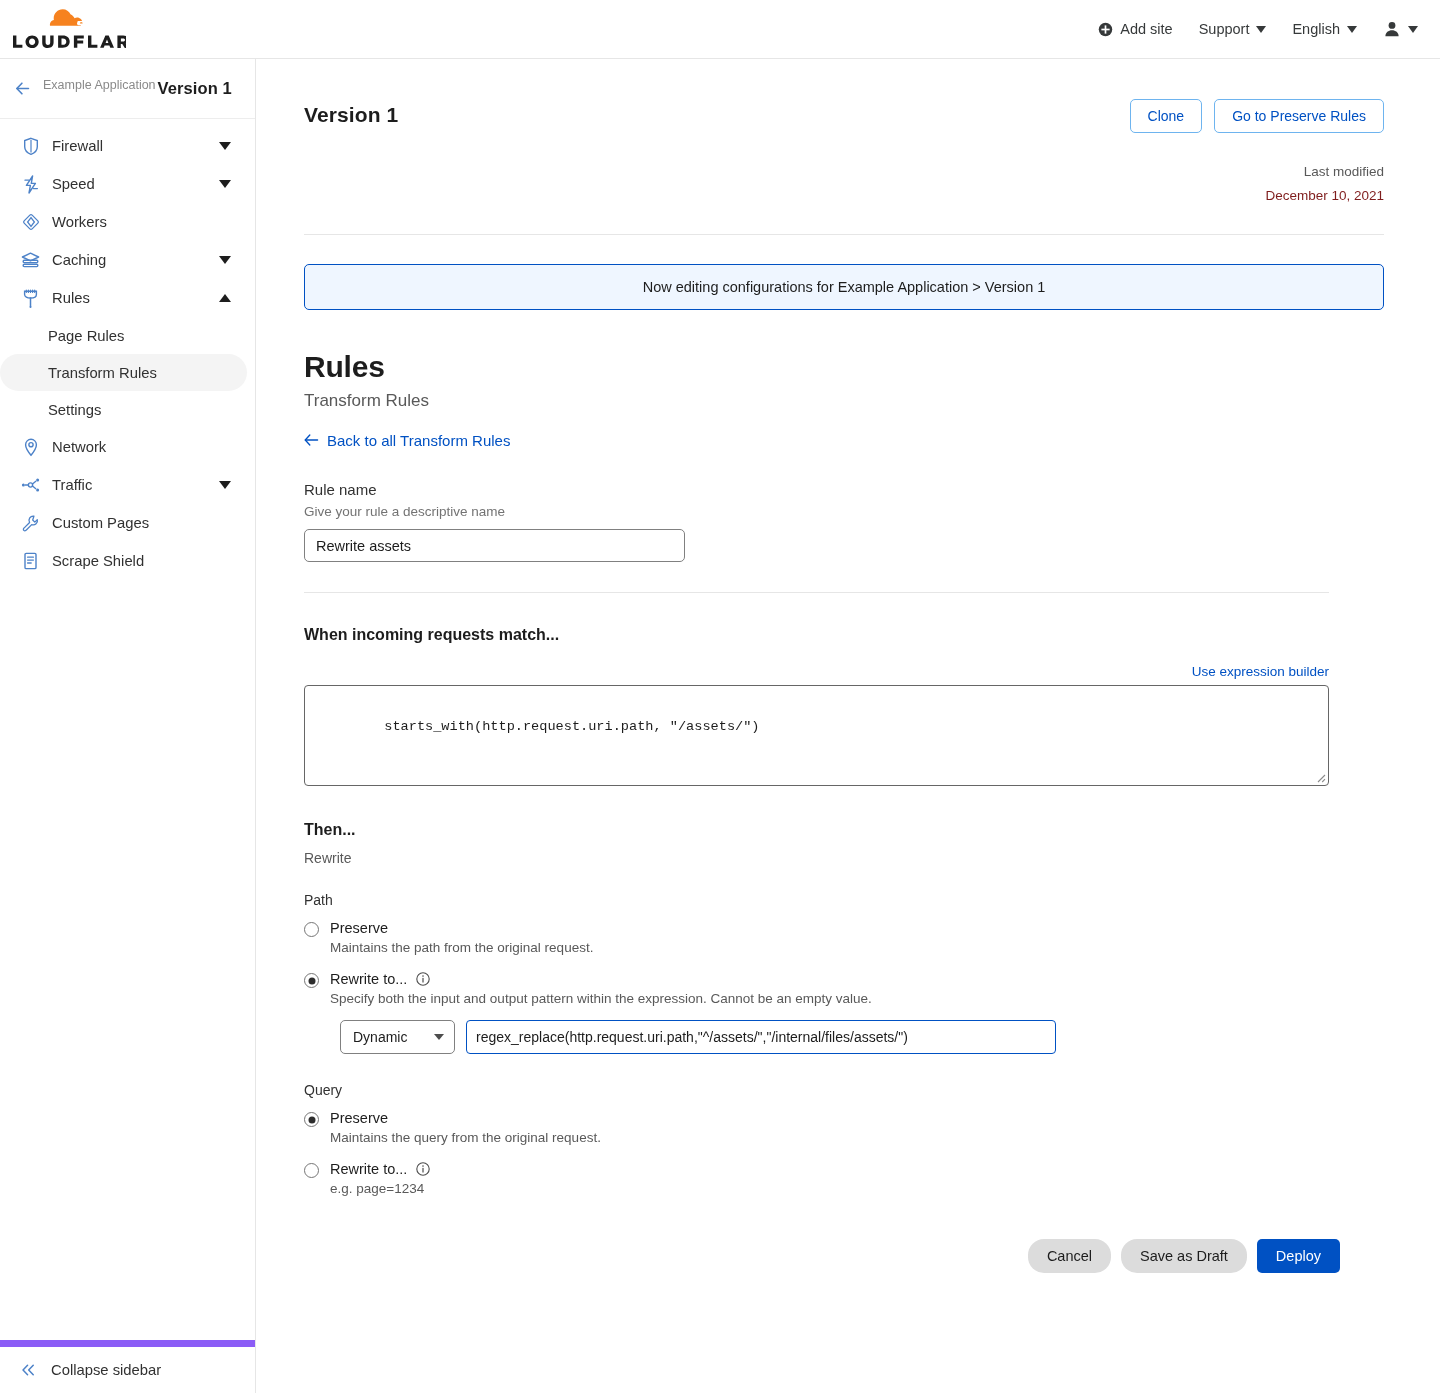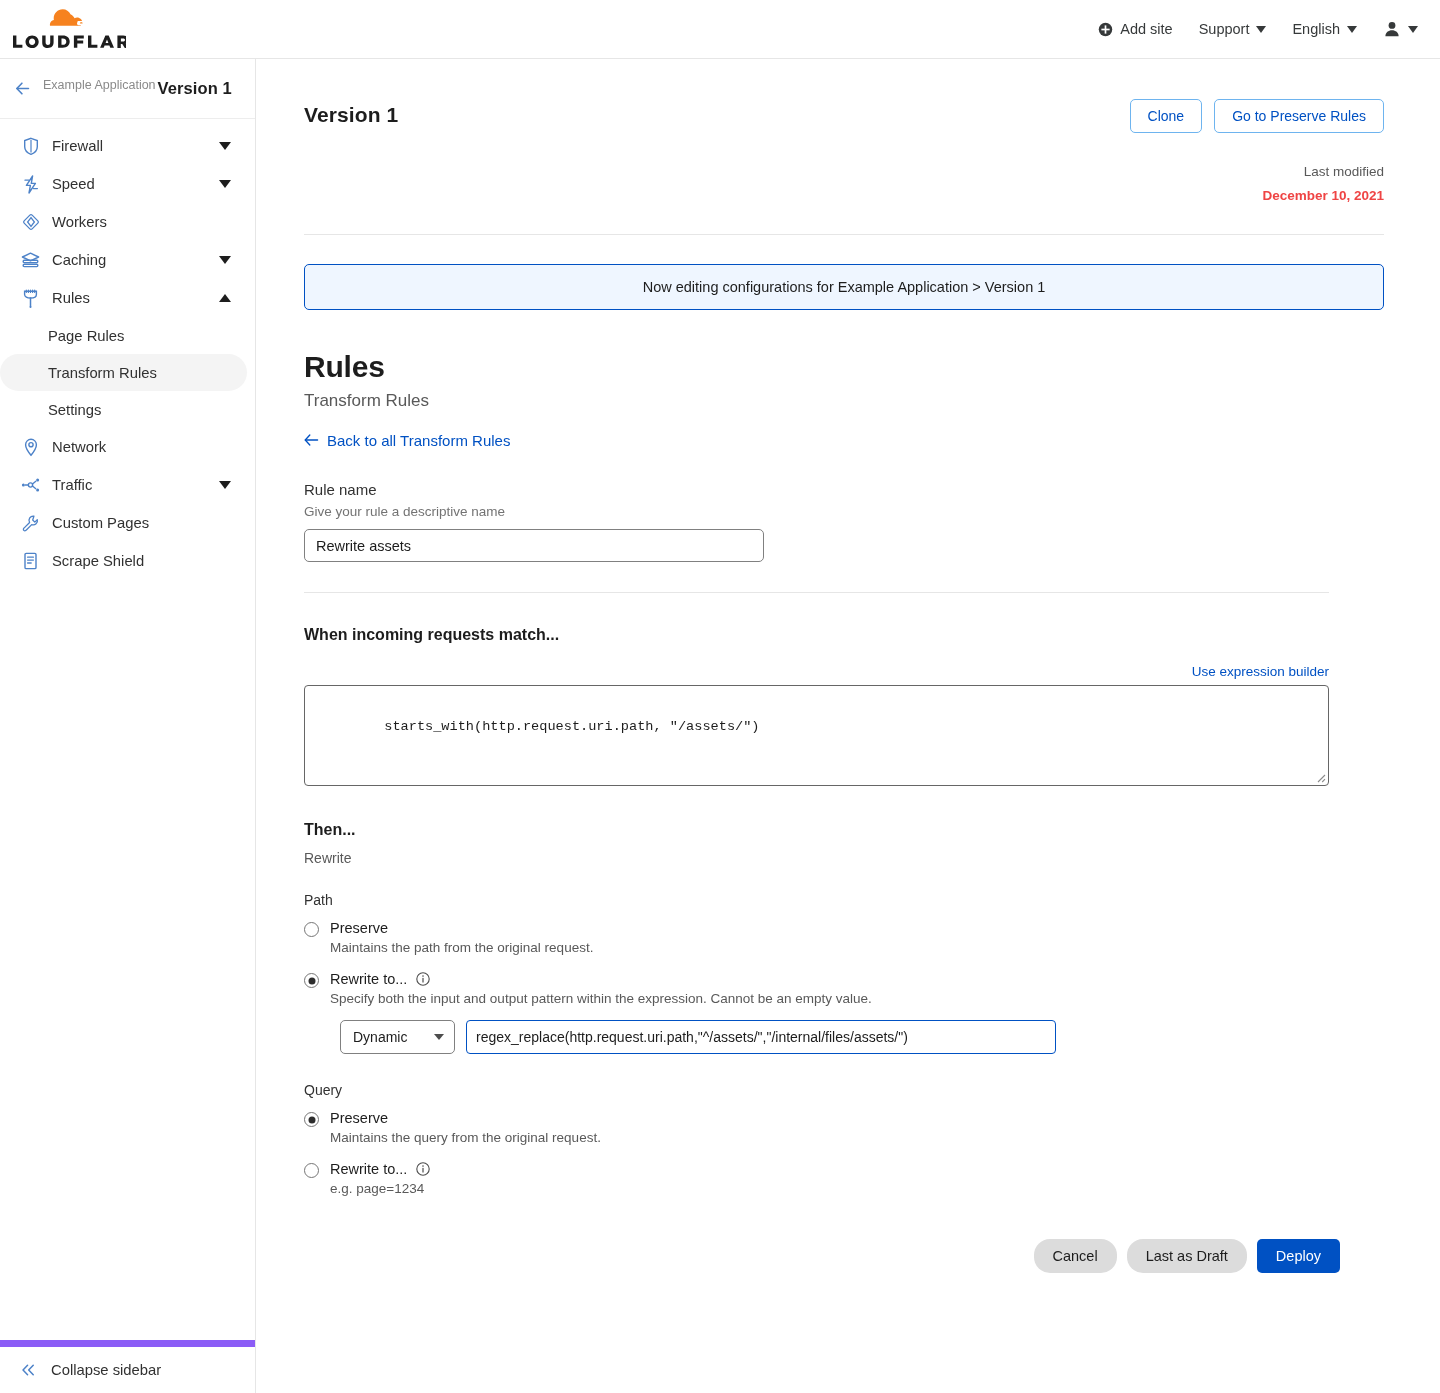--- a/index.html
+++ b/index.html
@@ -78,40 +78,40 @@
   .page-head { display: flex; align-items: flex-start; justify-content: space-between; }
   .page-head h1 { margin: 0; font-size: 21px; font-weight: 700; color: #1d1d1d; letter-spacing: .1px; line-height: 1.5; }
   .head-btns { display: flex; gap: 12px; }
   .btn-outline {
     border: 1px solid #6eb4ef; border-radius: 5px; background: #fff;
     color: #0051c3; font-size: 14px; padding: 8px 17px; cursor: pointer;
     font-family: "Liberation Sans", sans-serif; white-space: nowrap;
   }
   .lastmod { text-align: right; margin-top: 27px; line-height: 1.75; }
   .lastmod .lm-label { font-size: 13.5px; color: #595959; }
-  .lastmod .lm-date { font-size: 13.5px; color: #ef4444; font-weight: 700; }
+  .lastmod .lm-date { font-size: 13.5px; color: #7f1d1d; font-weight: 400; }
   .hr { height: 1px; background: #e6e6e6; margin: 27px 0 0 0; }
 
   .banner {
     margin-top: 29px; height: 46px; border: 1px solid #0051c3; border-radius: 5px;
     background: #eff6ff; display: flex; align-items: center; justify-content: center;
     font-size: 14.5px; color: #1d1d1d;
   }
 
   .section-title { margin-top: 40px; font-size: 30px; font-weight: 700; color: #1d1d1d; line-height: 1.15; letter-spacing: -.2px; }
   .section-sub { margin-top: 6px; font-size: 17px; color: #595959; }
   .backlink { margin-top: 21px; display: inline-flex; align-items: center; gap: 8px; color: #0051c3; font-size: 15px; cursor: pointer; }
   .backlink .la { width: 15px; height: 14px; display: block; }
 
   .create-title { margin-top: 38px; font-size: 18.5px; font-weight: 700; color: #1d1d1d; }
 
   .field-label { margin-top: 30px; font-size: 15px; color: #313131; }
   .field-hint { margin-top: 6px; font-size: 13.5px; color: #737373; }
   .text-input {
-    margin-top: 10px; width: 460px; height: 33px;
+    margin-top: 10px; width: 381px; height: 33px;
     border: 1px solid #808080; border-radius: 5px; padding: 0 11px;
     font-size: 14.5px; color: #1d1d1d; font-family: "Liberation Sans", sans-serif;
     background: #fff; outline: none;
   }
   .divider { margin-top: 30px; height: 1px; background: #e6e6e6; width: 1025px; }
 
   .when-title { margin-top: 33px; font-size: 16px; font-weight: 700; color: #1d1d1d; }
   .expr-builder-row { width: 1025px; display: flex; justify-content: flex-end; margin-top: 20px; }
   .link-blue { color: #0051c3; font-size: 13.5px; cursor: pointer; }
   .expr-box {
@@ -454,20 +454,20 @@
               <rect x="6.4" y="5.9" width="1.2" height="4.6" fill="#4d4d4d"></rect>
               <rect x="6.4" y="3.3" width="1.2" height="1.5" fill="#4d4d4d"></rect>
             </svg>
           </div>
           <div class="radio-desc">e.g. page=1234</div>
         </div>
       </div>
 
       <div class="footer-btns">
         <button class="btn-grey">Cancel</button>
-        <button class="btn-grey">Last as Draft</button>
+        <button class="btn-grey">Save as Draft</button>
         <button class="btn-primary">Deploy</button>
       </div>
 
     </div>
   </div>
 
 </div>
 
 </body></html>

